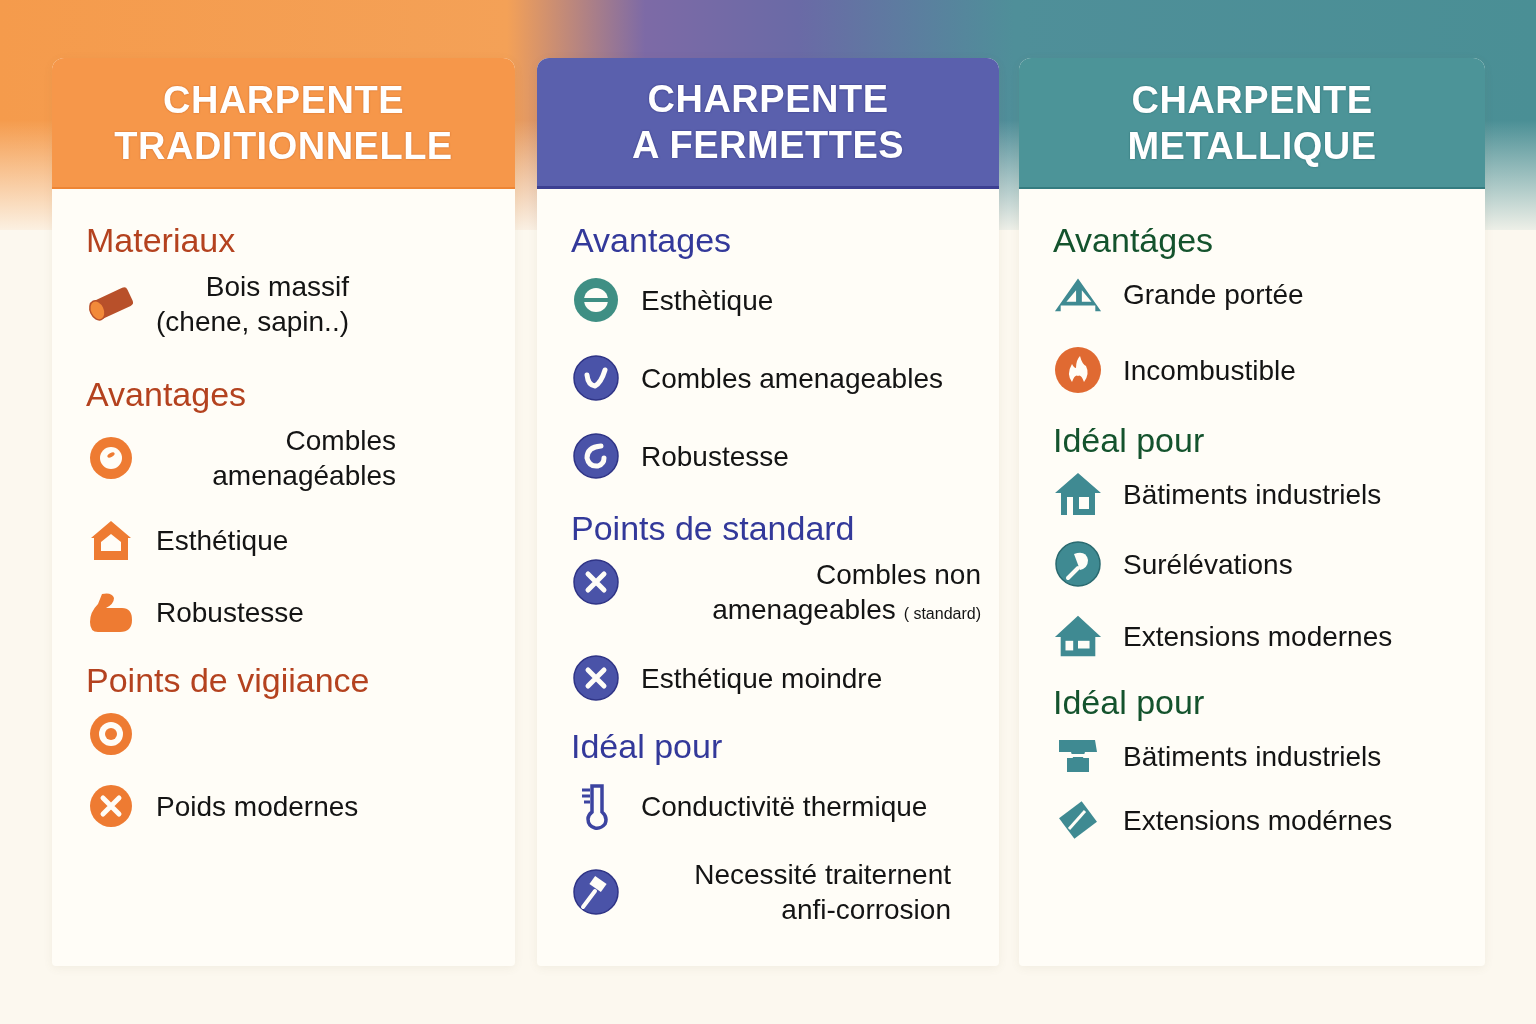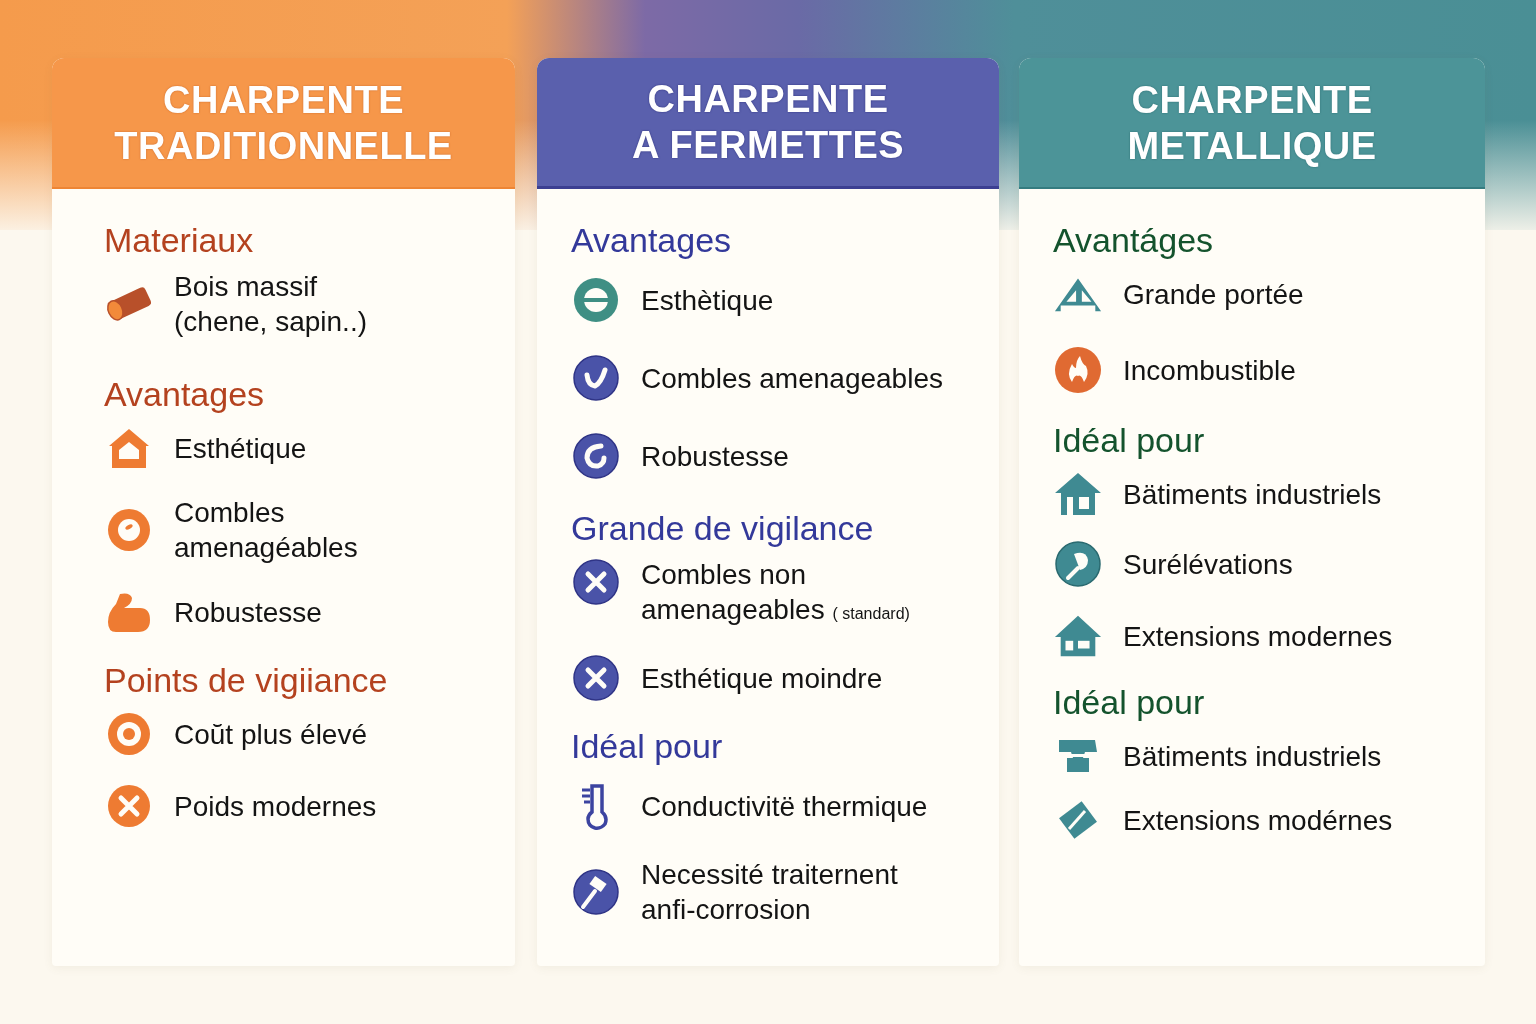--- a/index.html
+++ b/index.html
@@ -29,28 +29,28 @@
   .card-3 { left: 1019px; width: 466px; }
   .card-header {
     height: 131px; display: flex; flex-direction: column;
     align-items: center; justify-content: center;
     color: #fff; font-weight: bold; font-size: 38px; line-height: 46px;
     text-align: center; letter-spacing: 0.5px;
   }
   .card-1 .card-header { background: #f6974a; border-bottom: 2px solid #ee8534; text-shadow: 0 0 2px #c9672a; }
   .card-2 .card-header { background: #5a60ad; border-bottom: 3px solid #3c3f92; text-shadow: 0 0 2px #2b2e7a; }
   .card-3 .card-header { background: #4c9498; border-bottom: 2px solid #357c80; text-shadow: 0 0 2px #2a6a6e; }
-  .card-body { padding: 30px 0 0 52px; }
+  .card-body { padding: 30px 0 0 34px; }
   .card-2 .card-body { padding-left: 34px; }
   .card-3 .card-body { padding-left: 34px; }
   .section-title { font-size: 34px; line-height: 42px; margin-bottom: 8px; }
   .card-1 .section-title { color: #b4421f; }
   .card-2 .section-title { color: #33399a; }
   .card-3 .section-title { color: #14532d; }
-  .item { display: flex; align-items: center; margin-bottom: 22px; }
+  .item { display: flex; align-items: center; margin-bottom: 22px; text-align: right; }
   .item .icon { width: 50px; height: 50px; flex: 0 0 50px; display: flex; align-items: center; justify-content: center; margin-right: 20px; }
   .item .txt { font-size: 28px; line-height: 35px; color: #141414; }
   .item .txt small { font-size: 16px; }
   .section { margin-bottom: 14px; }
 </style>
 </head>
 <body>
 
 <div class="bg-band"></div>
 <div class="bg-fade"></div>
@@ -73,57 +73,56 @@
             </svg>
         </span>
         <span class="txt" style="white-space:pre-line">Bois massif
 (chene, sapin..)</span>
       </div>
     </div>
     <div class="section">
       <div class="section-title">Avantages</div>
       <div class="item">
         <span class="icon">
+          <svg width="46" height="46" viewBox="0 0 46 46">
+              <circle cx="23" cy="23" r="21" fill="#ee7b32"></circle>
+              <circle cx="23" cy="23" r="11" fill="#fffdf7"></circle>
+              <ellipse cx="23" cy="20" rx="4" ry="2" fill="#ee7b32" transform="rotate(-30 23 20)"></ellipse>
+            </svg>
+        </span>
+        <span class="txt" style="width:240px">Combles amenagéables</span>
+      </div>
+      <div class="item">
+        <span class="icon">
           <svg width="46" height="44" viewBox="0 0 46 44">
               <path d="M23 3 L43 20 L40 20 L40 42 L6 42 L6 20 L3 20 Z" fill="#ee7b32"></path>
               <path d="M23 16 L33 24 L33 33 L13 33 L13 24 Z" fill="#fffdf7"></path>
             </svg>
         </span>
         <span class="txt">Esthétique</span>
       </div>
       <div class="item">
         <span class="icon">
-          <svg width="46" height="46" viewBox="0 0 46 46">
-              <circle cx="23" cy="23" r="21" fill="#ee7b32"></circle>
-              <circle cx="23" cy="23" r="11" fill="#fffdf7"></circle>
-              <ellipse cx="23" cy="20" rx="4" ry="2" fill="#ee7b32" transform="rotate(-30 23 20)"></ellipse>
-            </svg>
-        </span>
-        <span class="txt" style="width:240px">Combles amenagéables</span>
-      </div>
-      <div class="item">
-        <span class="icon">
           <svg width="46" height="44" viewBox="0 0 46 44">
               <path d="M14 4 Q24 2 26 8 Q26 14 18 18 L34 18 Q44 18 44 30 Q44 42 32 42 L10 42 Q2 42 2 32 Q2 22 10 14 Z" fill="#ee7b32"></path>
             </svg>
         </span>
         <span class="txt">Robustesse</span>
       </div>
     </div>
     <div class="section">
       <div class="section-title">Points de vigiiance</div>
       <div class="item">
         <span class="icon">
           <svg width="46" height="46" viewBox="0 0 46 46">
               <circle cx="23" cy="23" r="21" fill="#ee7b32"></circle>
               <circle cx="23" cy="23" r="12" fill="#fffdf7"></circle>
               <circle cx="23" cy="23" r="6" fill="#ee7b32"></circle>
             </svg>
         </span>
-        <span class="txt">Coŭt plus élevé</span>
       </div>
       <div class="item">
         <span class="icon">
           <svg width="46" height="46" viewBox="0 0 46 46">
               <circle cx="23" cy="23" r="21" fill="#ee7b32"></circle>
               <path d="M15 15 L31 31 M31 15 L15 31" stroke="#fffdf7" stroke-width="5" stroke-linecap="round"></path>
             </svg>
         </span>
         <span class="txt">Poids modernes</span>
       </div>
@@ -162,21 +161,21 @@
         <span class="icon">
           <svg width="46" height="46" viewBox="0 0 46 46">
               <circle cx="23" cy="23" r="22" fill="#4a53a8" stroke="#2f3486" stroke-width="1.5"></circle>
               <path d="M28 13 Q14 14 14 25 Q16 34 25 33 Q31 31 31 25" stroke="#fffdf7" stroke-width="5" fill="none" stroke-linecap="round"></path>
             </svg>
         </span>
         <span class="txt">Robustesse</span>
       </div>
     </div>
     <div class="section" style="margin-bottom:20px">
-      <div class="section-title">Grande de vigilance</div>
+      <div class="section-title">Points de standard</div>
       <div class="item" style="align-items:flex-start">
         <span class="icon">
           <svg width="46" height="46" viewBox="0 0 46 46">
               <circle cx="23" cy="23" r="22" fill="#4a53a8" stroke="#2f3486" stroke-width="1.5"></circle>
               <path d="M15 15 L31 31 M31 15 L15 31" stroke="#fffdf7" stroke-width="5" stroke-linecap="round"></path>
             </svg>
         </span>
         <span class="txt" style="width:340px"><span>Combles non amenageables</span> <small>( standard)</small></span>
       </div>
       <div class="item">

